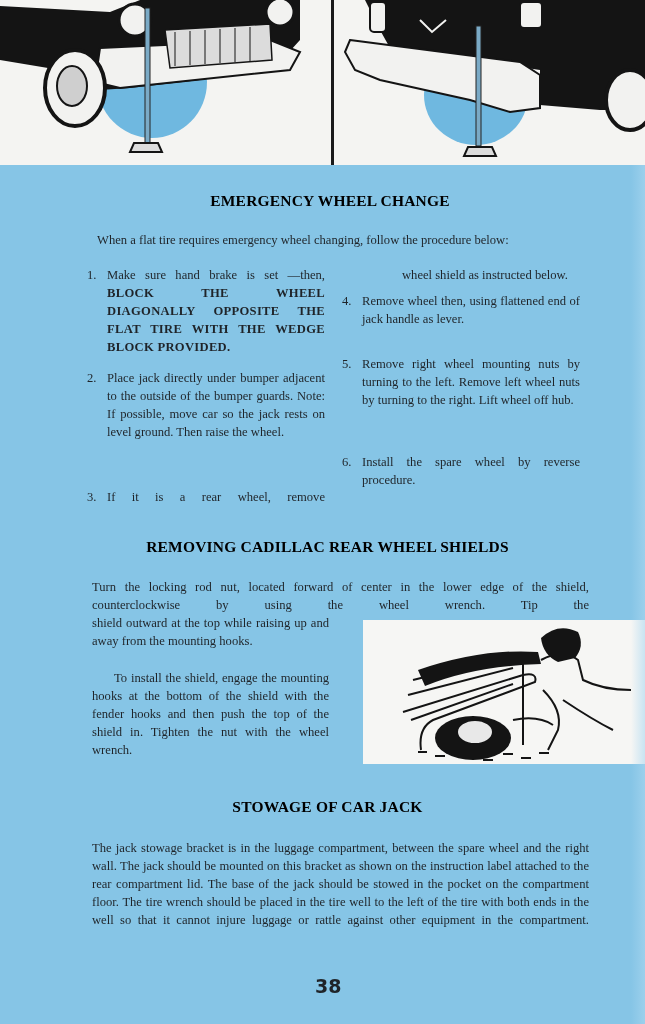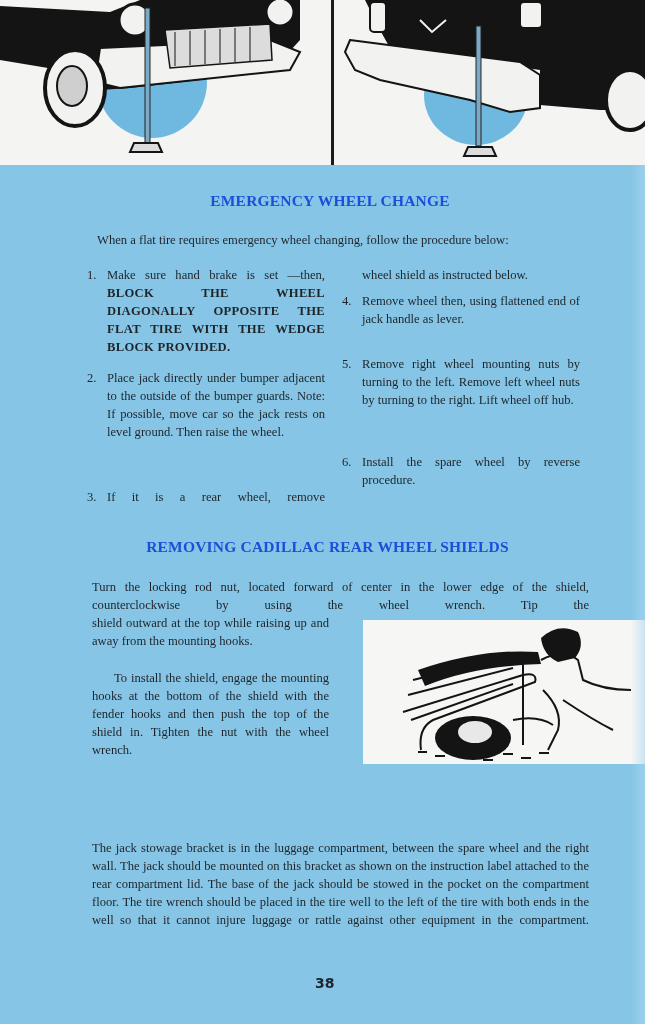--- a/index.html
+++ b/index.html
@@ -16,36 +16,36 @@
       background: linear-gradient(to right, rgba(255,255,255,0), rgba(170,215,240,0.6));
     }
     .top-illus { position: absolute; left: 0; top: 0; width: 645px; height: 165px; background: #f4f4f2; overflow: hidden; }
     .top-illus svg { display: block; }
     .divider-v { position: absolute; left: 331px; top: 0; width: 3px; height: 165px; background: #1a1a1a; }
 
     h2 {
       position: absolute; margin: 0;
       font-family: "Liberation Serif", "DejaVu Serif", serif;
       font-weight: bold; font-size: 15.5px; letter-spacing: 0.2px;
-      text-align: center; color: #1d4ed8;
+      text-align: center; color: #000000;
     }
     .para {
       position: absolute; margin: 12px;
       font-size: 12.6px; line-height: 18.1px; text-align: justify;
       color: #1f2429;
     }
     .step { position: absolute; font-size: 12.6px; line-height: 18.1px; color: #1f2429; }
     .step .num { position: absolute; left: 0; top: 0; }
     .step .txt { position: absolute; left: 20px; text-align: justify; }
     .caps { font-weight: bold; letter-spacing: 0.3px; }
 
     .side-illus { position: absolute; left: 363px; top: 620px; width: 282px; height: 144px; background: #f6f6f4; overflow: hidden; }
     .page-number {
       position: absolute; left: 315px; top: 975px;
-      font-family: "DejaVu Sans", sans-serif; font-weight: bold; font-size: 14px; color: #1f2429;
+      font-family: "DejaVu Sans", sans-serif; font-weight: bold; font-size: 19px; color: #1f2429;
     }
   </style>
 </head>
 <body>
 
 <div class="page">
 
   <div class="top-illus">
     <svg width="645" height="165" viewBox="0 0 645 165">
 
@@ -93,21 +93,21 @@
     <span class="num">2.</span>
     <div class="txt" style="width:218px;">Place jack directly under bumper adjacent to the outside of the bumper guards. Note: If possible, move car so the jack rests on level ground. Then raise the wheel.</div>
   </div>
 
   <div class="step" style="left:87px; top:488px; width:238px;">
     <span class="num">3.</span>
     <div class="txt" style="width:218px; text-align-last:justify;">If it is a rear wheel, remove</div>
   </div>
 
   <div class="step" style="left:342px; top:266px; width:240px;">
-    <div class="txt" style="width:220px;">wheel shield as instructed below.</div>
+    <div class="txt" style="width:220px;margin-left:40px;">wheel shield as instructed below.</div>
   </div>
 
   <div class="step" style="left:342px; top:292px; width:240px;">
     <span class="num">4.</span>
     <div class="txt" style="width:218px;">Remove wheel then, using flattened end of jack handle as lever.</div>
   </div>
 
   <div class="step" style="left:342px; top:355px; width:240px;">
     <span class="num">5.</span>
     <div class="txt" style="width:218px;">Remove right wheel mounting nuts by turning to the left. Remove left wheel nuts by turning to the right. Lift wheel off hub.</div>
@@ -144,16 +144,17 @@
         <line x1="55" y1="132" x2="64" y2="132"></line>
           <line x1="72" y1="136" x2="82" y2="136"></line>
         <line x1="140" y1="134" x2="150" y2="134"></line>
           <line x1="158" y1="138" x2="168" y2="138"></line>
         <line x1="176" y1="133" x2="186" y2="133"></line>
           <line x1="120" y1="140" x2="130" y2="140"></line>
       </g>
     </svg>
   </div>
 
+  <h2 style="left:60px; top:798px; width:535px;">STOWAGE OF CAR JACK</h2>
   <p class="para" style="left:80px; top:827px; width:497px; text-align-last:justify;">The jack stowage bracket is in the luggage compartment, between the spare wheel and the right wall. The jack should be mounted on this bracket as shown on the instruction label attached to the rear compartment lid. The base of the jack should be stowed in the pocket on the compartment floor. The tire wrench should be placed in the tire well to the left of the tire with both ends in the well so that it cannot injure luggage or rattle against other equipment in the compartment.</p>
 
   <div class="page-number">38</div>
 </div>
 
 </body></html>

